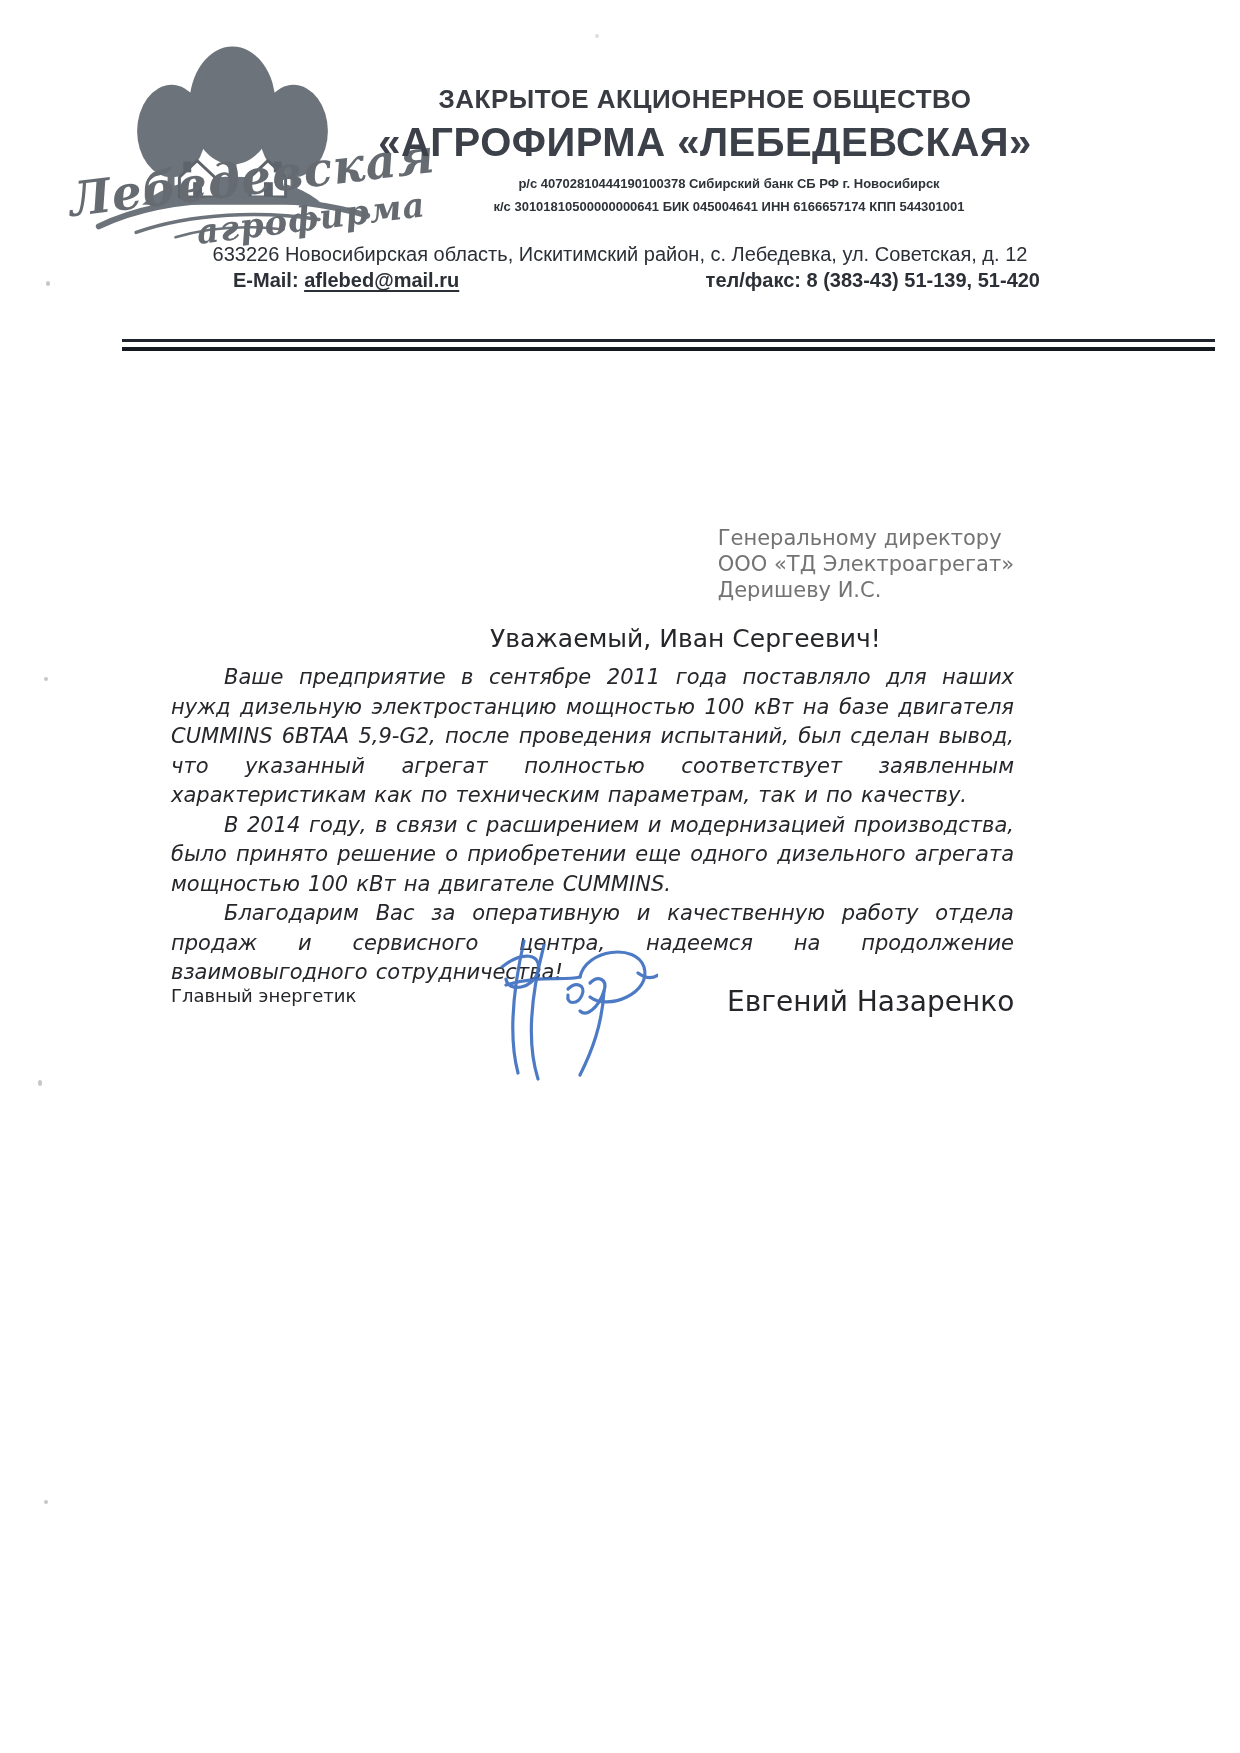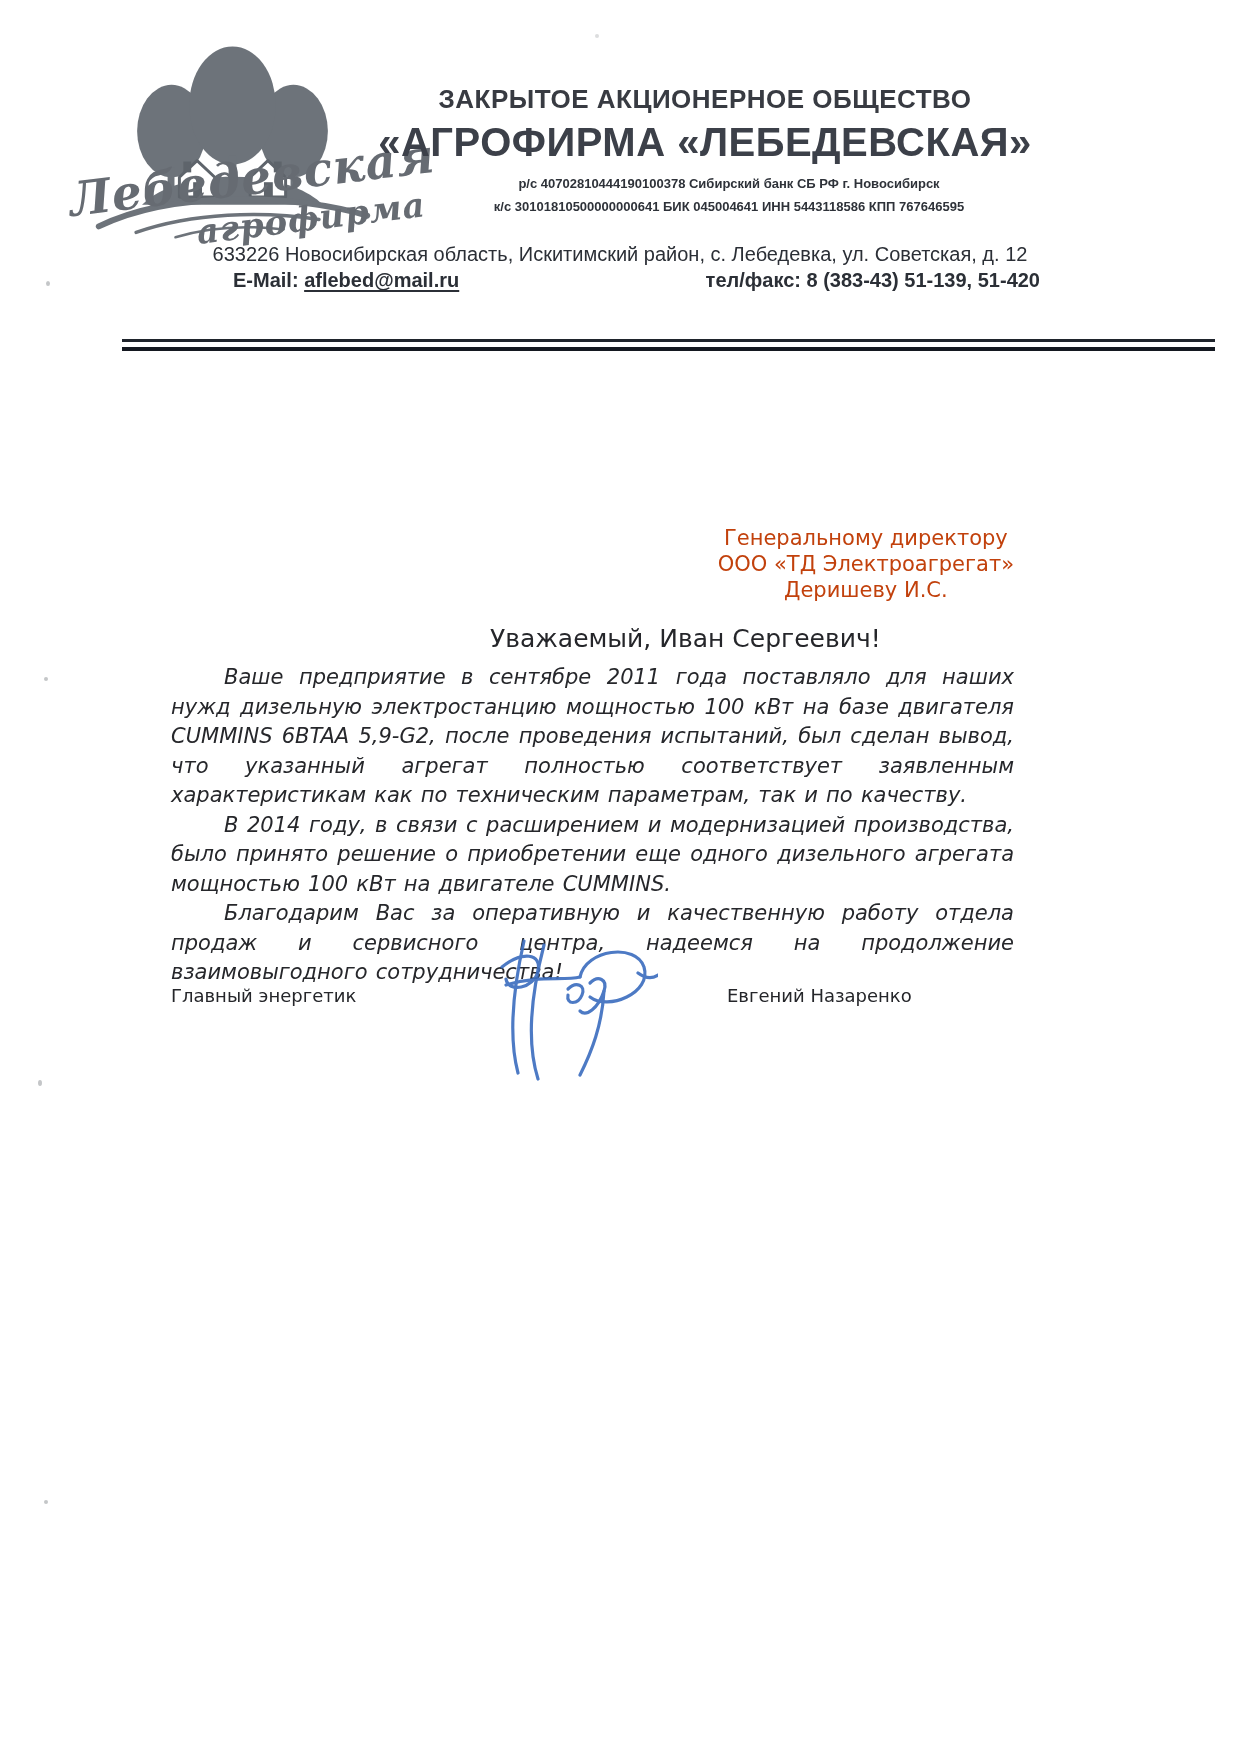--- a/index.html
+++ b/index.html
@@ -43,34 +43,34 @@
     display:flex;justify-content:space-between;
     font-family:"Liberation Sans",sans-serif;font-size:20px;font-weight:bold;color:#2b2f36;
   }
   .email-link{text-decoration:underline;text-underline-offset:3px;text-align:center;}
   .double-rule{position:absolute;left:122px;top:339px;width:1093px;}
   .double-rule .r1{border-top:3px solid #1f242c;}
   .double-rule .r2{border-top:4px solid #141820;margin-top:5px;}
   
   .recipient{
     position:absolute;right:226px;top:525px;
-    text-align:center;font-size:21px;line-height:26px;color:#c2410c;margin-left:20px;
+    text-align:left;font-size:21px;line-height:26px;color:#737373;margin-left:20px;
   }
   .salutation{
     position:absolute;left:490px;top:624px;
     font-size:25px;color:#25262a;white-space:nowrap;
   }
   .body-text{
     position:absolute;left:171px;top:663px;width:843px;
     font-size:21px;line-height:29.5px;color:#26272b;
     text-align:justify;word-spacing:1.5px;font-style:italic;
   }
   .body-text p{margin:0;text-indent:53px;}
   .sign-title{position:absolute;left:171px;top:985px;font-size:18px;color:#25262a;white-space:nowrap;}
-  .sign-name{position:absolute;left:727px;top:985px;font-size:18px;color:#25262a;white-space:nowrap;}
+  .sign-name{position:absolute;left:727px;top:985px;font-size:28px;color:#25262a;white-space:nowrap;}
   .sign-art{position:absolute;left:468px;top:933px;width:190px;height:150px;}
   
   .speck{position:absolute;background:#8a8d92;border-radius:50%;opacity:.5;}
 </style>
 </head>
 <body>
 
 <div class="page">
 
   <svg class="logo-art" viewBox="0 0 300 215" aria-hidden="true">
@@ -100,21 +100,21 @@
     </g>
   </svg>
   <div class="logo-script1">Лебедевская</div>
   <div class="logo-script2">агрофирма</div>
 
   <div class="head-block">
     <div class="org-type">ЗАКРЫТОЕ АКЦИОНЕРНОЕ ОБЩЕСТВО</div>
     <div class="org-name">«АГРОФИРМА «ЛЕБЕДЕВСКАЯ»</div>
     <div class="bank-lines">
       <div class="bank-line">р/с 40702810444190100378 Сибирский банк СБ РФ г. Новосибирск</div>
-      <div class="bank-line">к/с 30101810500000000641 БИК 045004641 ИНН 5443118586 КПП 767646595</div>
+      <div class="bank-line">к/с 30101810500000000641 БИК 045004641 ИНН 6166657174 КПП 544301001</div>
     </div>
   </div>
 
   <div class="address-line">633226 Новосибирская область, Искитимский район, с. Лебедевка, ул. Советская, д. 12</div>
 
   <div class="contact-row">
     <div>
       <span>E-Mail:</span>
       <span class="email-link">aflebed@mail.ru</span>
     </div>

